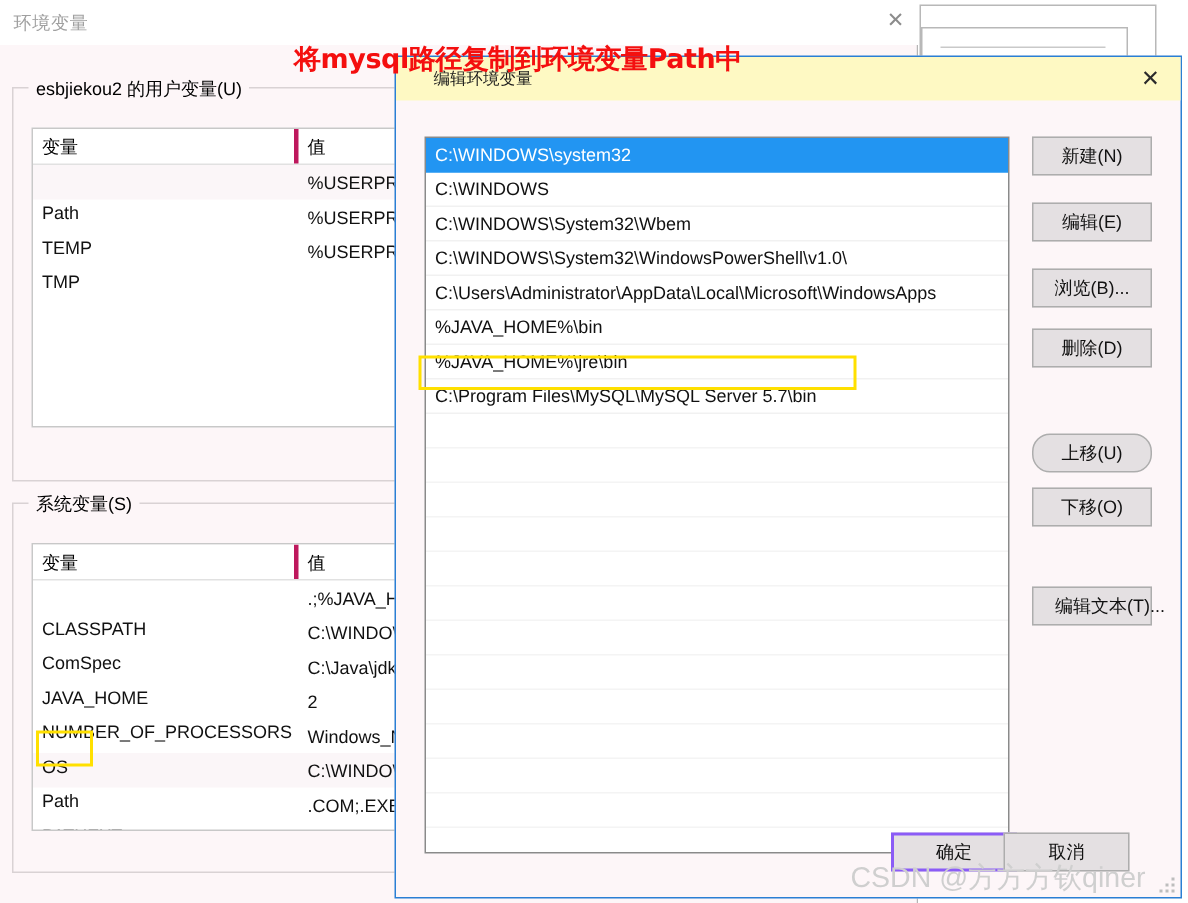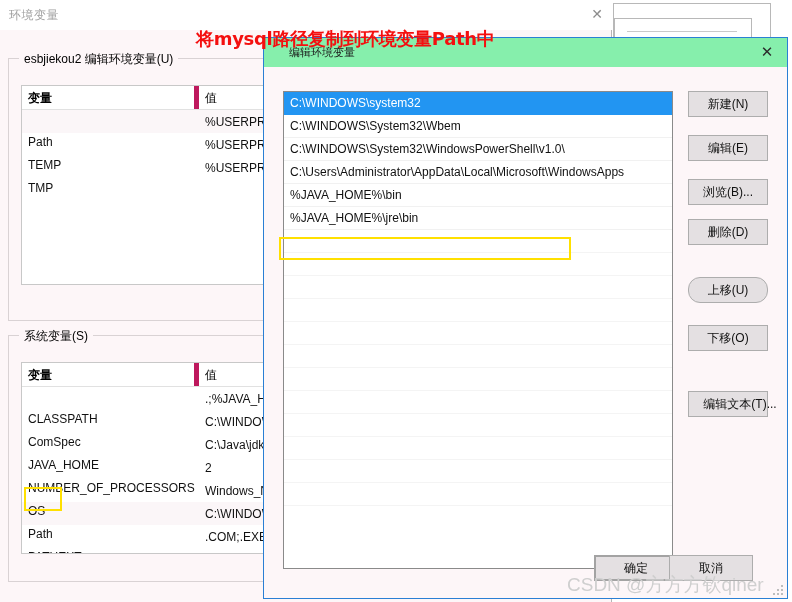--- a/index.html
+++ b/index.html
@@ -84,21 +84,21 @@
     border-bottom: 1px solid #e1e1e1;
     background: #ffffff;
   }
   .grid-head .cell {
     font-size: 12px;
     color: #000000;
     padding: 4px 0 0 6px;
     white-space: nowrap;
     overflow: hidden;
   }
-  .grid-head .cell.c1 { width: 177px; border-right: 5px solid #be185d; font-weight: bold; }
+  .grid-head .cell.c1 { width: 177px; border-right: 3px solid #be185d; }
   .grid-head .cell.c2 { flex: 1; }
 
   .grid-row {
     display: flex;
     height: 23px;
     align-items: center;
   }
   .grid-row.alt { background: #fbf6f8; }
   .grid-row .cell {
     font-size: 12px;
@@ -166,21 +166,21 @@
     left: 263px; top: 37px;
     width: 525px; height: 562px;
     background: #fdf6f8;
     border: 1px solid #2a7fd4;
     z-index: 30;
   }
   .dlg-titlebar {
     position: absolute;
     left: 0; top: 0;
     width: 523px; height: 29px;
-    background: #86efac;
+    background: #fef9c3;
   }
   .dlg-title {
     position: absolute;
     left: 25px; top: 7px;
     font-size: 11px;
     color: #1a1a1a;
     white-space: nowrap;
   }
   .dlg-close {
     position: absolute;
@@ -231,29 +231,29 @@
     align-items: center;
     justify-content: center;
     white-space: nowrap;
     font-family: "Liberation Sans", "DejaVu Sans", sans-serif;
   }
   .btn.side { left: 424px; width: 80px; height: 26px; }
   #btn-new     { top: 53px; }
   #btn-edit    { top: 97px; }
   #btn-browse  { top: 141px; }
   #btn-delete  { top: 181px; }
-  #btn-up      { top: 239px; border-radius: 12px; }
+  #btn-up      { top: 251px; border-radius: 12px; }
   #btn-down    { top: 287px; }
   #btn-edittext{ top: 353px; padding-left: 24px; }
 
   .btn.bottom { width: 84px; height: 26px; top: 517px; }
   #btn-ok {
     left: 330px;
     background: #e4e0e2;
-    border: 2px solid #a3a3a3;
+    border: 2px solid #8b5cf6;
   }
   #btn-cancel { left: 405px; }
 
   
   .watermark {
     position: absolute;
     left: 567px; top: 572px;
     font-size: 19px;
     color: #cfcfcf;
     white-space: nowrap;
@@ -292,21 +292,21 @@
 
 <div class="bg-window">
   <div class="bg-titlebar">
     <div class="bg-title">环境变量</div>
     <div class="bg-close">✕</div>
   </div>
 
   <div class="bg-body">
 
     <div class="groupbox" id="user-group">
-      <span class="groupbox-label">esbjiekou2 编辑环境变量(U)</span>
+      <span class="groupbox-label">esbjiekou2 的用户变量(U)</span>
     </div>
 
     <div class="grid" id="user-grid">
       <div class="grid-head">
         <div class="cell c1">变量</div>
         <div class="cell c2">值</div>
       </div>
       <div class="grid-row alt">
         <div class="cell c1">Path</div>
         <div class="cell c2">%USERPRO</div>
@@ -375,25 +375,27 @@
 </div>
 
 <div class="dialog">
   <div class="dlg-titlebar">
     <div class="dlg-title">编辑环境变量</div>
     <div class="dlg-close">✕</div>
   </div>
 
   <div class="listbox">
     <div class="list-item selected">C:\WINDOWS\system32</div>
+    <div class="list-item">C:\WINDOWS</div>
     <div class="list-item">C:\WINDOWS\System32\Wbem</div>
     <div class="list-item">C:\WINDOWS\System32\WindowsPowerShell\v1.0\</div>
     <div class="list-item">C:\Users\Administrator\AppData\Local\Microsoft\WindowsApps</div>
     <div class="list-item">%JAVA_HOME%\bin</div>
     <div class="list-item">%JAVA_HOME%\jre\bin</div>
+    <div class="list-item">C:\Program Files\MySQL\MySQL Server 5.7\bin</div>
     <div class="list-blank"></div>
     <div class="list-blank"></div>
     <div class="list-blank"></div>
     <div class="list-blank"></div>
     <div class="list-blank"></div>
     <div class="list-blank"></div>
     <div class="list-blank"></div>
     <div class="list-blank"></div>
     <div class="list-blank"></div>
     <div class="list-blank"></div>

